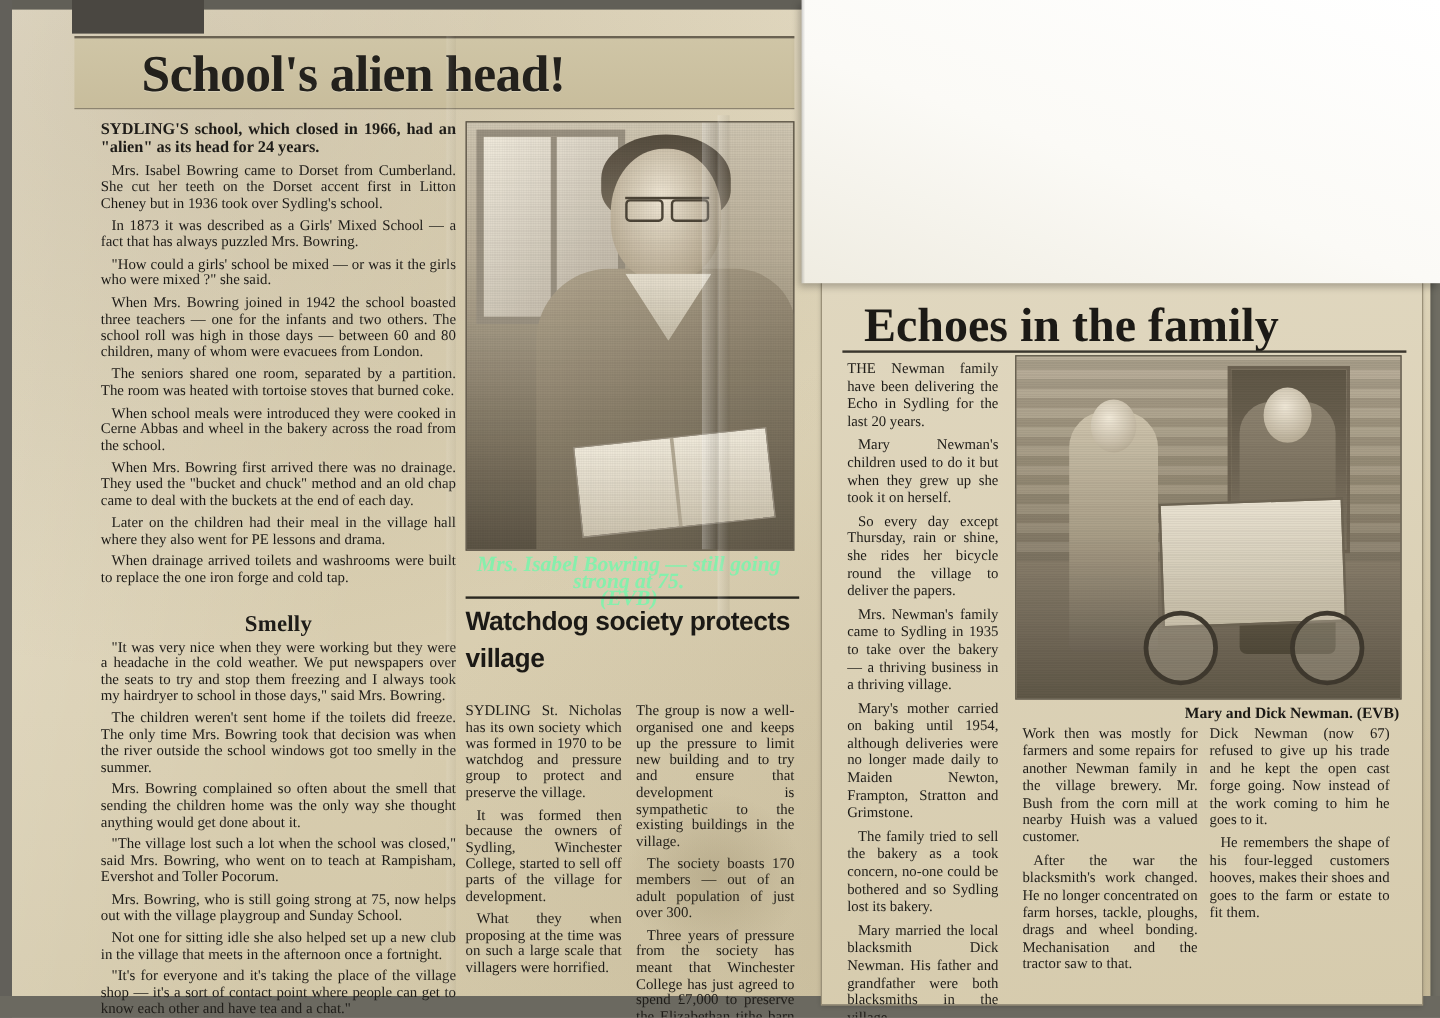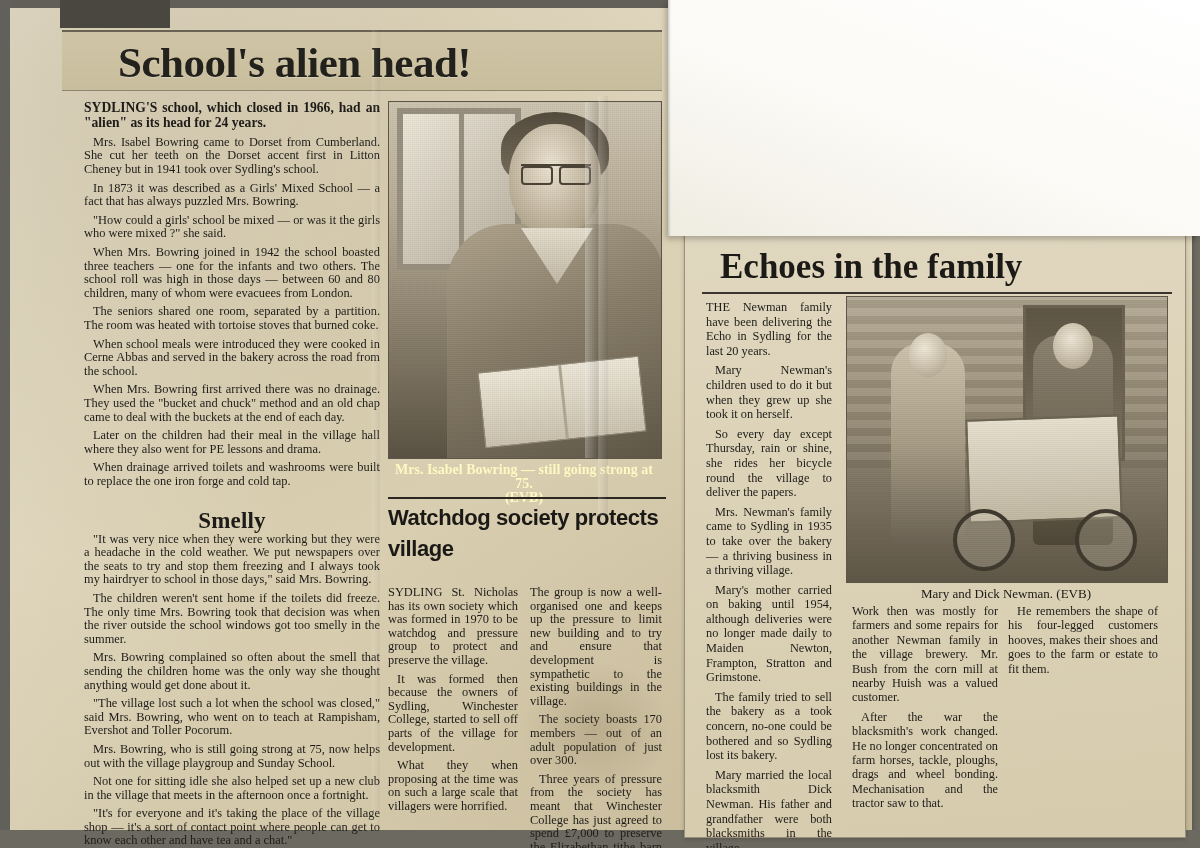--- a/index.html
+++ b/index.html
@@ -134,21 +134,21 @@
     top: 100px;
     width: 296px;
   }
   #col-a2 {
     left: 84px;
     top: 512px;
     width: 296px;
   }
   .subhead {
     font-weight: bold;
-    font-size: 23px;
+    font-size: 19px;
     text-align: center;
     margin: 2px 0 5px 0;
     letter-spacing: 0.2px;
   }
 
   
   #photo-bowring {
     position: absolute;
     left: 388px;
     top: 101px;
@@ -222,25 +222,26 @@
   #photo-bowring .fold {
     position:absolute; left: 196px; top: 0; width: 14px; height: 100%;
     background: linear-gradient(90deg, rgba(255,255,255,0.28), rgba(0,0,0,0.12));
   }
 
   #caption-bowring {
     position: absolute;
     left: 388px;
     top: 463px;
     width: 272px;
-    font-size: 14px;
+    font-size: 18px;
     line-height: 14px;
     font-weight: bold;
     text-align: center;
-    color: #fef9c3;
+    font-style: italic;
+    color: #86efac;
   }
 
   
   #watchdog-rule {
     position: absolute;
     left: 388px;
     top: 497px;
     width: 278px;
     height: 2px;
     background: #2a2821;
@@ -271,21 +272,21 @@
     border: 1px solid #9a9078;
     box-shadow: 0 1px 4px rgba(0,0,0,0.2);
   }
   #echoes-head {
     position: absolute;
     left: 720px;
     top: 247px;
     width: 450px;
     font-family: "Liberation Serif", serif;
     font-weight: bold;
-    font-size: 35px;
+    font-size: 40px;
     color: #1c1a16;
   }
   #echoes-rule {
     position: absolute;
     left: 702px;
     top: 292px;
     width: 470px;
     height: 2px;
     background: #3a362d;
   }
@@ -361,22 +362,22 @@
     position:absolute; inset:0;
     background-image:
       repeating-linear-gradient(0deg, rgba(255,255,255,0.04) 0 1px, rgba(0,0,0,0.04) 1px 2px);
     mix-blend-mode: multiply;
   }
   #caption-newman {
     position: absolute;
     left: 846px;
     top: 586px;
     width: 320px;
-    text-align: center;
-    font-weight: normal;
+    text-align: right;
+    font-weight: bold;
     font-size: 13px;
     color: #1c1a16;
   }
   #col-e2 { left: 852px; top: 604px; width: 146px; font-size: 12.3px; line-height: 14.4px; }
   #col-e3 { left: 1008px; top: 604px; width: 150px; font-size: 12.3px; line-height: 14.4px; }
 
   
   .crease {
     position: absolute;
     background: linear-gradient(90deg, rgba(255,255,255,0.30), rgba(0,0,0,0.10));
@@ -399,26 +400,26 @@
   <div class="paper" id="edge-top"></div>
   <div class="paper" id="edge-left"></div>
   <div class="paper" id="dark-corner"></div>
   <div class="paper" id="bottom-shadow"></div>
 
   <div id="headline-band"></div>
   <div id="headline">School's alien head!</div>
 
   <div class="col" id="col-a">
     <p class="first lead">SYDLING'S school, which closed in 1966, had an "alien" as its head for 24 years.</p>
-    <p>Mrs. Isabel Bowring came to Dorset from Cumberland. She cut her teeth on the Dorset accent first in Litton Cheney but in 1941 took over Sydling's school.</p>
+    <p>Mrs. Isabel Bowring came to Dorset from Cumberland. She cut her teeth on the Dorset accent first in Litton Cheney but in 1936 took over Sydling's school.</p>
     <p>In 1873 it was described as a Girls' Mixed School — a fact that has always puzzled Mrs. Bowring.</p>
     <p>"How could a girls' school be mixed — or was it the girls who were mixed ?" she said.</p>
     <p>When Mrs. Bowring joined in 1942 the school boasted three teachers — one for the infants and two others. The school roll was high in those days — between 60 and 80 children, many of whom were evacuees from London.</p>
     <p>The seniors shared one room, separated by a partition. The room was heated with tortoise stoves that burned coke.</p>
-    <p>When school meals were introduced they were cooked in Cerne Abbas and served in the bakery across the road from the school.</p>
+    <p>When school meals were introduced they were cooked in Cerne Abbas and wheel in the bakery across the road from the school.</p>
     <p>When Mrs. Bowring first arrived there was no drainage. They used the "bucket and chuck" method and an old chap came to deal with the buckets at the end of each day.</p>
     <p>Later on the children had their meal in the village hall where they also went for PE lessons and drama.</p>
     <p>When drainage arrived toilets and washrooms were built to replace the one iron forge and cold tap.</p>
   </div>
 
   <div class="col" id="col-a2">
     <div class="subhead">Smelly</div>
     <p>"It was very nice when they were working but they were a headache in the cold weather. We put newspapers over the seats to try and stop them freezing and I always took my hairdryer to school in those days," said Mrs. Bowring.</p>
     <p>The children weren't sent home if the toilets did freeze. The only time Mrs. Bowring took that decision was when the river outside the school windows got too smelly in the summer.</p>
     <p>Mrs. Bowring complained so often about the smell that sending the children home was the only way she thought anything would get done about it.</p>
@@ -488,20 +489,21 @@
     <div class="grain"></div>
   </div>
 
   <div id="caption-newman">Mary and Dick Newman. (EVB)</div>
 
   <div class="col" id="col-e2">
     <p class="first">Work then was mostly for farmers and some repairs for another Newman family in the village brewery. Mr. Bush from the corn mill at nearby Huish was a valued customer.</p>
     <p>After the war the blacksmith's work changed. He no longer concentrated on farm horses, tackle, ploughs, drags and wheel bonding. Mechanisation and the tractor saw to that.</p>
   </div>
   <div class="col" id="col-e3">
+    <p class="first">Dick Newman (now 67) refused to give up his trade and he kept the open cast forge going. Now instead of the work coming to him he goes to it.</p>
     <p>He remembers the shape of his four-legged customers hooves, makes their shoes and goes to the farm or estate to fit them.</p>
   </div>
 
   <div class="crease" id="crease-2"></div>
   <div class="crease" id="crease-1"></div>
   <div id="smudge-1"></div>
   <div class="paper" id="white-patch"></div>
 
 </div>
 

